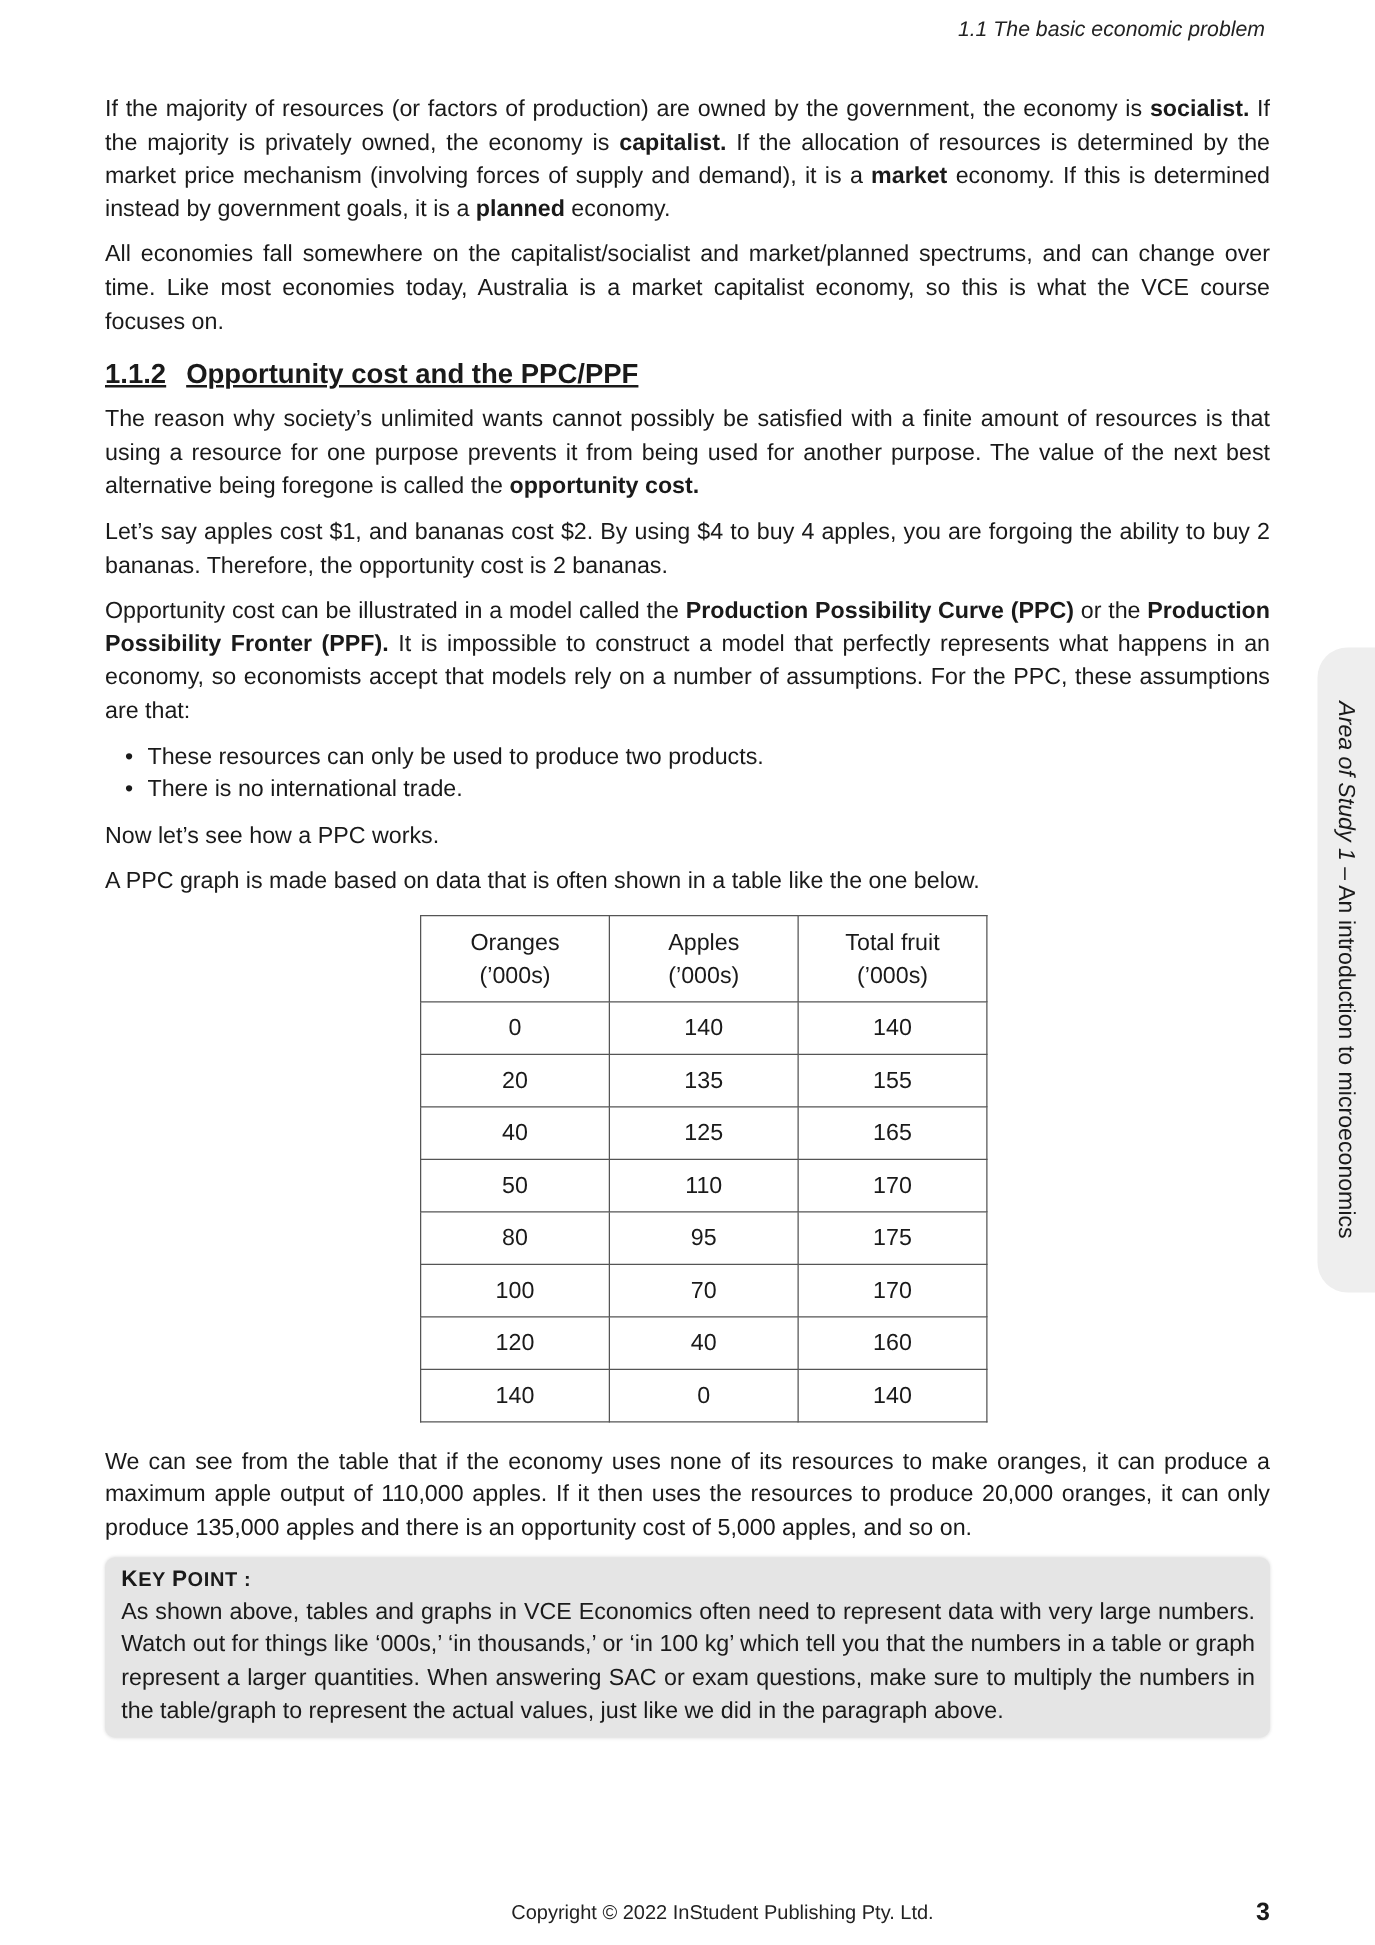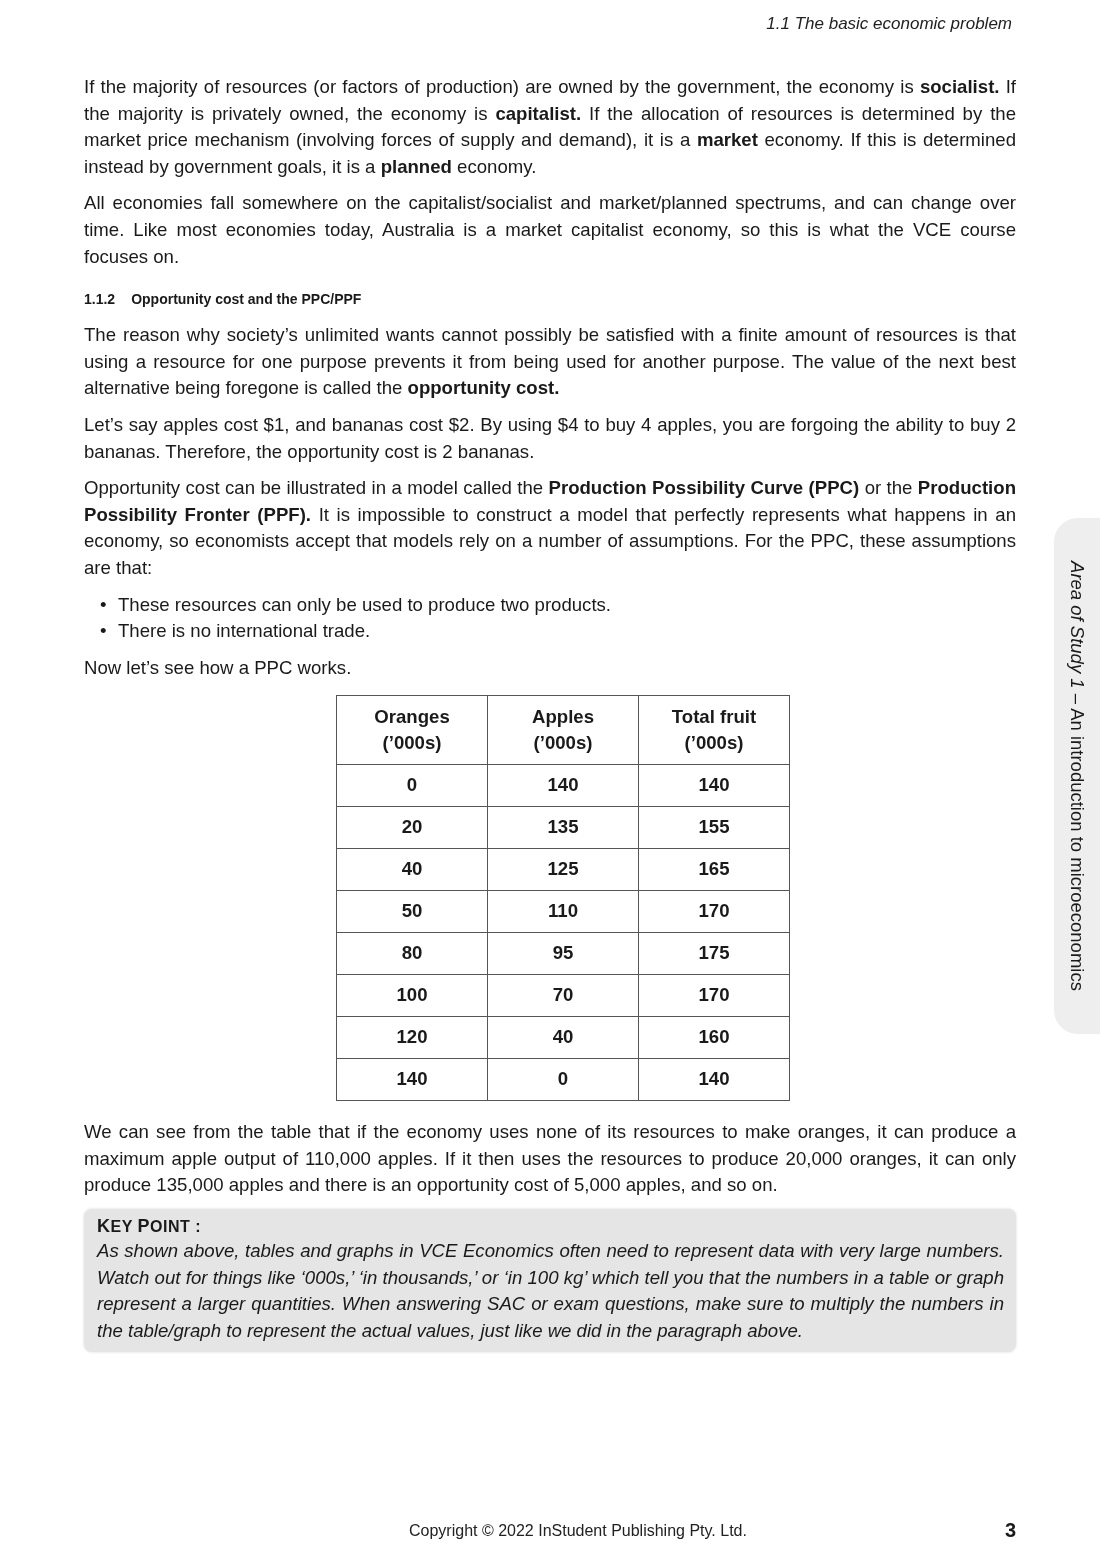--- a/index.html
+++ b/index.html
@@ -11,48 +11,48 @@
     position: absolute; top: 14px; right: 88px;
     font-size: 17px; font-style: italic; color: #222;
   }
   .content {
     position: absolute; left: 84px; top: 74px; width: 932px;
     font-size: 18.6px; line-height: 26.6px;
   }
   .content p { margin: 0 0 10px 0; text-align: justify; }
   .content b { font-weight: bold; }
   h2.section {
-    font-size: 14px; font-weight: bold; margin: 14px 0 8px 0; line-height: 30px;
+    font-size: 22px; font-weight: bold; margin: 14px 0 8px 0; line-height: 30px; text-decoration: underline;
   }
   h2.section .num { margin-right: 16px; }
   ul.bullets { margin: 0 0 10px 0; padding: 0 0 0 34px; list-style: none; }
   ul.bullets li { position: relative; line-height: 26.6px; }
   ul.bullets li::before {
     content: "\2022"; position: absolute; left: -18px; top: 0;
   }
   table.ppc {
     border-collapse: collapse; margin: 14px auto 18px 252px;
     font-size: 18.6px;
   }
   table.ppc th, table.ppc td {
     border: 1.5px solid #555; width: 142px; text-align: center;
-    font-weight: bold;
+    font-weight: normal;
   }
   table.ppc th { height: 64px; line-height: 26px; padding: 2px 4px; }
   table.ppc td { height: 39px; }
   .keypoint {
     background: #e5e5e5; border-radius: 8px;
     padding: 6px 12px 8px 13px; margin-top: 6px;
     box-shadow: 0 0 3px rgba(0,0,0,0.15);
   }
   .keypoint .kp-title {
     font-size: 16px; font-weight: bold; letter-spacing: 0.5px; line-height: 22px;
   }
   .keypoint .kp-title .big { font-size: 18px; }
-  .keypoint p { margin: 0; text-align: justify; line-height: 26.6px; font-style: italic; }
+  .keypoint p { margin: 0; text-align: justify; line-height: 26.6px; }
   .side-tab {
     position: absolute; right: 0; top: 518px; width: 46px; height: 516px;
     background: #eeeeee; border-radius: 24px 0 0 24px;
   }
   .side-tab span {
     position: absolute; left: 50%; top: 50%;
     transform: translate(-50%, -50%) rotate(90deg);
     white-space: nowrap; font-size: 18.5px; color: #1a1a1a;
   }
   .side-tab span i { font-style: italic; }
@@ -80,20 +80,21 @@
   <p>Let’s say apples cost $1, and bananas cost $2. By using $4 to buy 4 apples, you are forgoing the ability to buy 2 bananas. Therefore, the opportunity cost is 2 bananas.</p>
 
   <p><span>Opportunity cost can be illustrated in a model called the </span><b>Production Possibility Curve (PPC)</b><span> or the </span><b>Production Possibility Fronter (PPF).</b><span> It is impossible to construct a model that perfectly represents what happens in an economy, so economists accept that models rely on a number of assumptions. For the PPC, these assumptions are that:</span></p>
 
   <ul class="bullets">
     <li>These resources can only be used to produce two products.</li>
     <li>There is no international trade.</li>
   </ul>
 
   <p>Now let’s see how a PPC works.</p>
+  <p>A PPC graph is made based on data that is often shown in a table like the one below.</p>
 
   <table class="ppc">
     <thead>
       <tr>
         <th><span>Oranges</span><br><span>(’000s)</span></th>
         <th><span>Apples</span><br><span>(’000s)</span></th>
         <th><span>Total fruit</span><br><span>(’000s)</span></th>
       </tr>
     </thead>
     <tbody>

